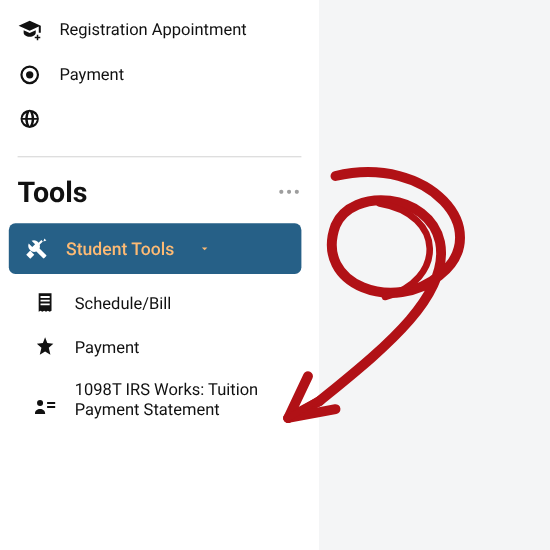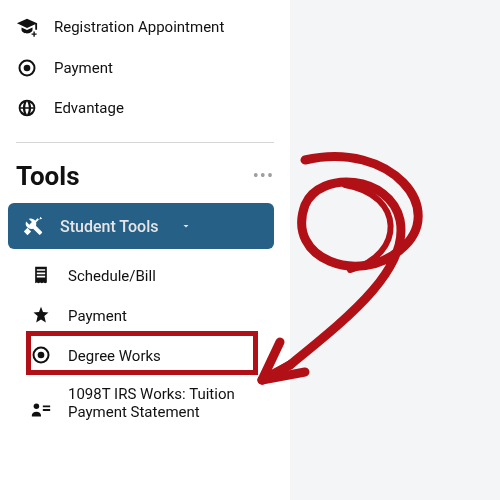--- a/index.html
+++ b/index.html
@@ -7,21 +7,21 @@
   .panel { width: 290px; background: #fff; height: 500px; padding: 6px 8px 0 8px; }
   .list { list-style: none; }
   .list-item { display: flex; align-items: center; gap: 16px; padding: 10px 8px; cursor: pointer; }
   .list-item .icon { width: 22px; display: flex; justify-content: center; color: #111; }
   .list-item .label { font-size: 15px; color: #111; }
   .indent .list-item { padding-left: 22px; align-items: flex-end; }
   .divider { border: none; border-top: 1px solid #d6d6d6; margin: 14px 8px 10px 8px; }
   .section-head { display: flex; align-items: center; justify-content: space-between; padding: 8px 8px 12px 8px; }
   .section-head h2 { font-size: 26px; font-weight: 700; color: #111; }
   .more { color: #9e9e9e; font-size: 18px; letter-spacing: 1px; cursor: pointer; line-height: 1; }
-  .dropdown { background: #266087; color: #e5e5e5; border-radius: 6px; margin: 0 8px 6px 0; padding: 12px 14px; display: flex; align-items: center; gap: 16px; cursor: pointer; }
+  .dropdown { background: #266087; color: #fdba74; border-radius: 6px; margin: 0 8px 6px 0; padding: 12px 14px; display: flex; align-items: center; gap: 16px; cursor: pointer; }
   .dropdown .icon { display: flex; color: #fff; }
   .dropdown .dd-label { font-size: 16px; font-weight: 500; flex: 0 0 auto; }
   .dropdown .caret { margin-left: 6px; }
   .highlight { position: relative; }
   .highlight-box { position: absolute; left: 18px; top: -4px; width: 232px; height: 44px; border: 5px solid #b11116; pointer-events: none; }
   .arrow-wrap { position: absolute; left: 250px; top: 150px; width: 230px; height: 270px; pointer-events: none; }
   svg { display: block; }
 </style>
 </head>
 <body>
@@ -46,21 +46,20 @@
           </svg>
       </span>
       <span class="label">Payment</span>
     </li>
     <li class="list-item">
       <span class="icon">
         <svg width="20" height="20" viewBox="0 0 24 24" fill="currentColor">
             <path d="M12 2a10 10 0 1 0 0 20 10 10 0 0 0 0-20zm7.93 9h-3.03a15 15 0 0 0-1.3-5.36A8.03 8.03 0 0 1 19.93 11zM12 4c.9 1.3 1.9 3.6 2.1 7H9.9c.2-3.4 1.2-5.7 2.1-7zM4.07 13h3.03c.15 2.1.6 3.95 1.3 5.36A8.03 8.03 0 0 1 4.07 13zm3.03-2H4.07a8.03 8.03 0 0 1 4.33-5.36A15 15 0 0 0 7.1 11zM12 20c-.9-1.3-1.9-3.6-2.1-7h4.2c-.2 3.4-1.2 5.7-2.1 7zm3.6-1.64c.7-1.41 1.15-3.26 1.3-5.36h3.03a8.03 8.03 0 0 1-4.33 5.36z"></path>
           </svg>
       </span>
-      <span class="label">Edvantage</span>
     </li>
   </ul>
 
   <hr class="divider">
 
   <div class="section-head">
     <h2>Tools</h2>
     <span class="more">•••</span>
   </div>
 
@@ -89,30 +88,20 @@
       <span class="label">Schedule/Bill</span>
     </li>
     <li class="list-item">
       <span class="icon">
         <svg width="20" height="20" viewBox="0 0 24 24" fill="currentColor">
             <path d="M12 2l2.4 6.3L21 9l-5 4.3L17.8 21 12 17.5 6.2 21 8 13.3 3 9l6.6-.7L12 2z"></path>
           </svg>
       </span>
       <span class="label">Payment</span>
     </li>
-    <li class="list-item highlight">
-      <span class="icon">
-        <svg width="20" height="20" viewBox="0 0 24 24" fill="none" stroke="currentColor" stroke-width="2.4">
-            <circle cx="12" cy="12" r="9"></circle>
-            <circle cx="12" cy="12" r="4" fill="currentColor" stroke="none"></circle>
-          </svg>
-      </span>
-      <span class="label">Degree Works</span>
-      <span class="highlight-box"></span>
-    </li>
     <li class="list-item">
       <span class="icon">
         <svg width="22" height="22" viewBox="0 0 24 24" fill="currentColor">
             <circle cx="7" cy="8" r="3"></circle>
             <path d="M2 18c0-2.2 2.2-4 5-4s5 1.8 5 4v1H2v-1zM14 7h8v2h-8zM14 11h8v2h-8z"></path>
           </svg>
       </span>
       <span class="label">1098T IRS Works: Tuition Payment Statement</span>
     </li>
   </ul>

